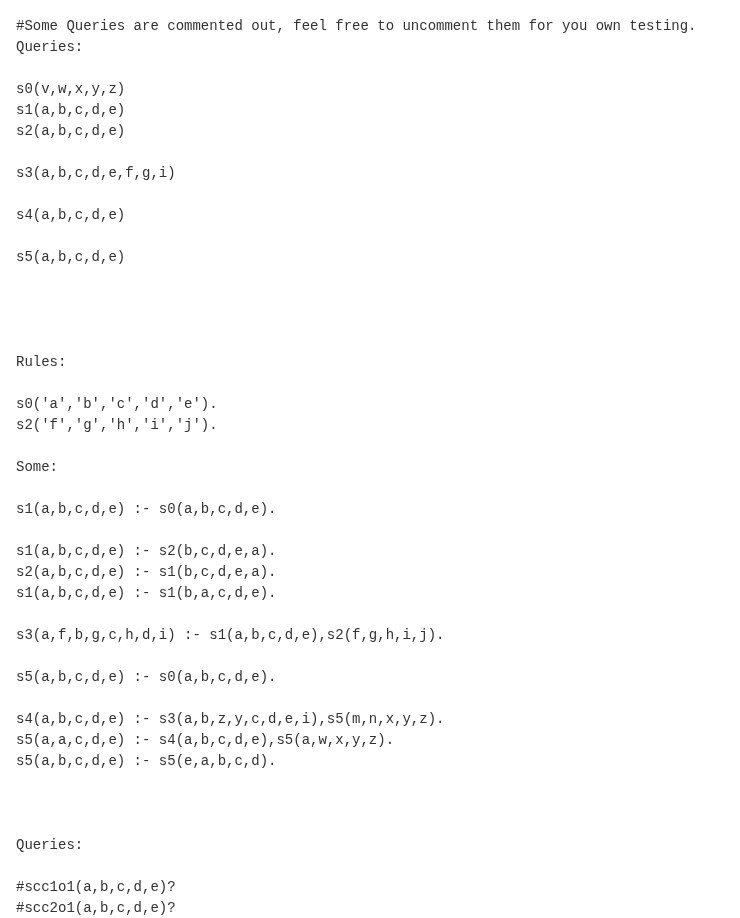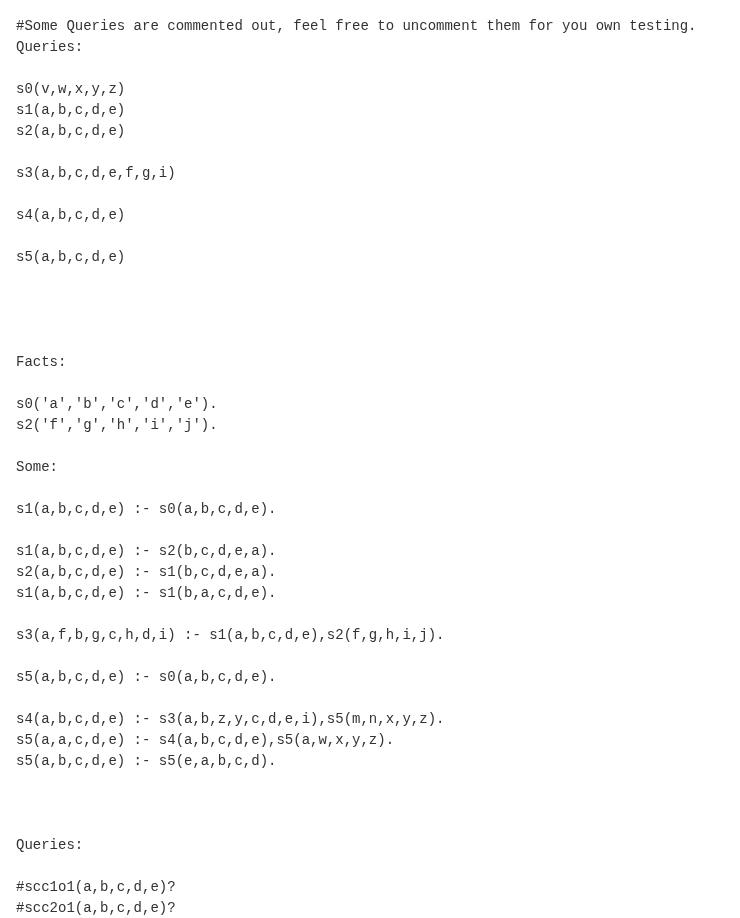--- a/index.html
+++ b/index.html
@@ -25,21 +25,21 @@
 <span><span></span></span>
 <span><span>s3(a,b,c,d,e,f,g,i)</span></span>
 <span><span></span></span>
 <span><span>s4(a,b,c,d,e)</span></span>
 <span><span></span></span>
 <span><span>s5(a,b,c,d,e)</span></span>
 <span><span></span></span>
 <span><span></span></span>
 <span><span></span></span>
 <span><span></span></span>
-<span><span>Facts:</span></span>
+<span><span>Rules:</span></span>
 <span><span></span></span>
 <span><span>s0('a','b','c','d','e').</span></span>
 <span><span>s2('f','g','h','i','j').</span></span>
 <span><span></span></span>
 <span><span>Some:</span></span>
 <span><span></span></span>
 <span><span>s1(a,b,c,d,e) :- s0(a,b,c,d,e).</span></span>
 <span><span></span></span>
 <span><span>s1(a,b,c,d,e) :- s2(b,c,d,e,a).</span></span>
 <span><span>s2(a,b,c,d,e) :- s1(b,c,d,e,a).</span></span>

